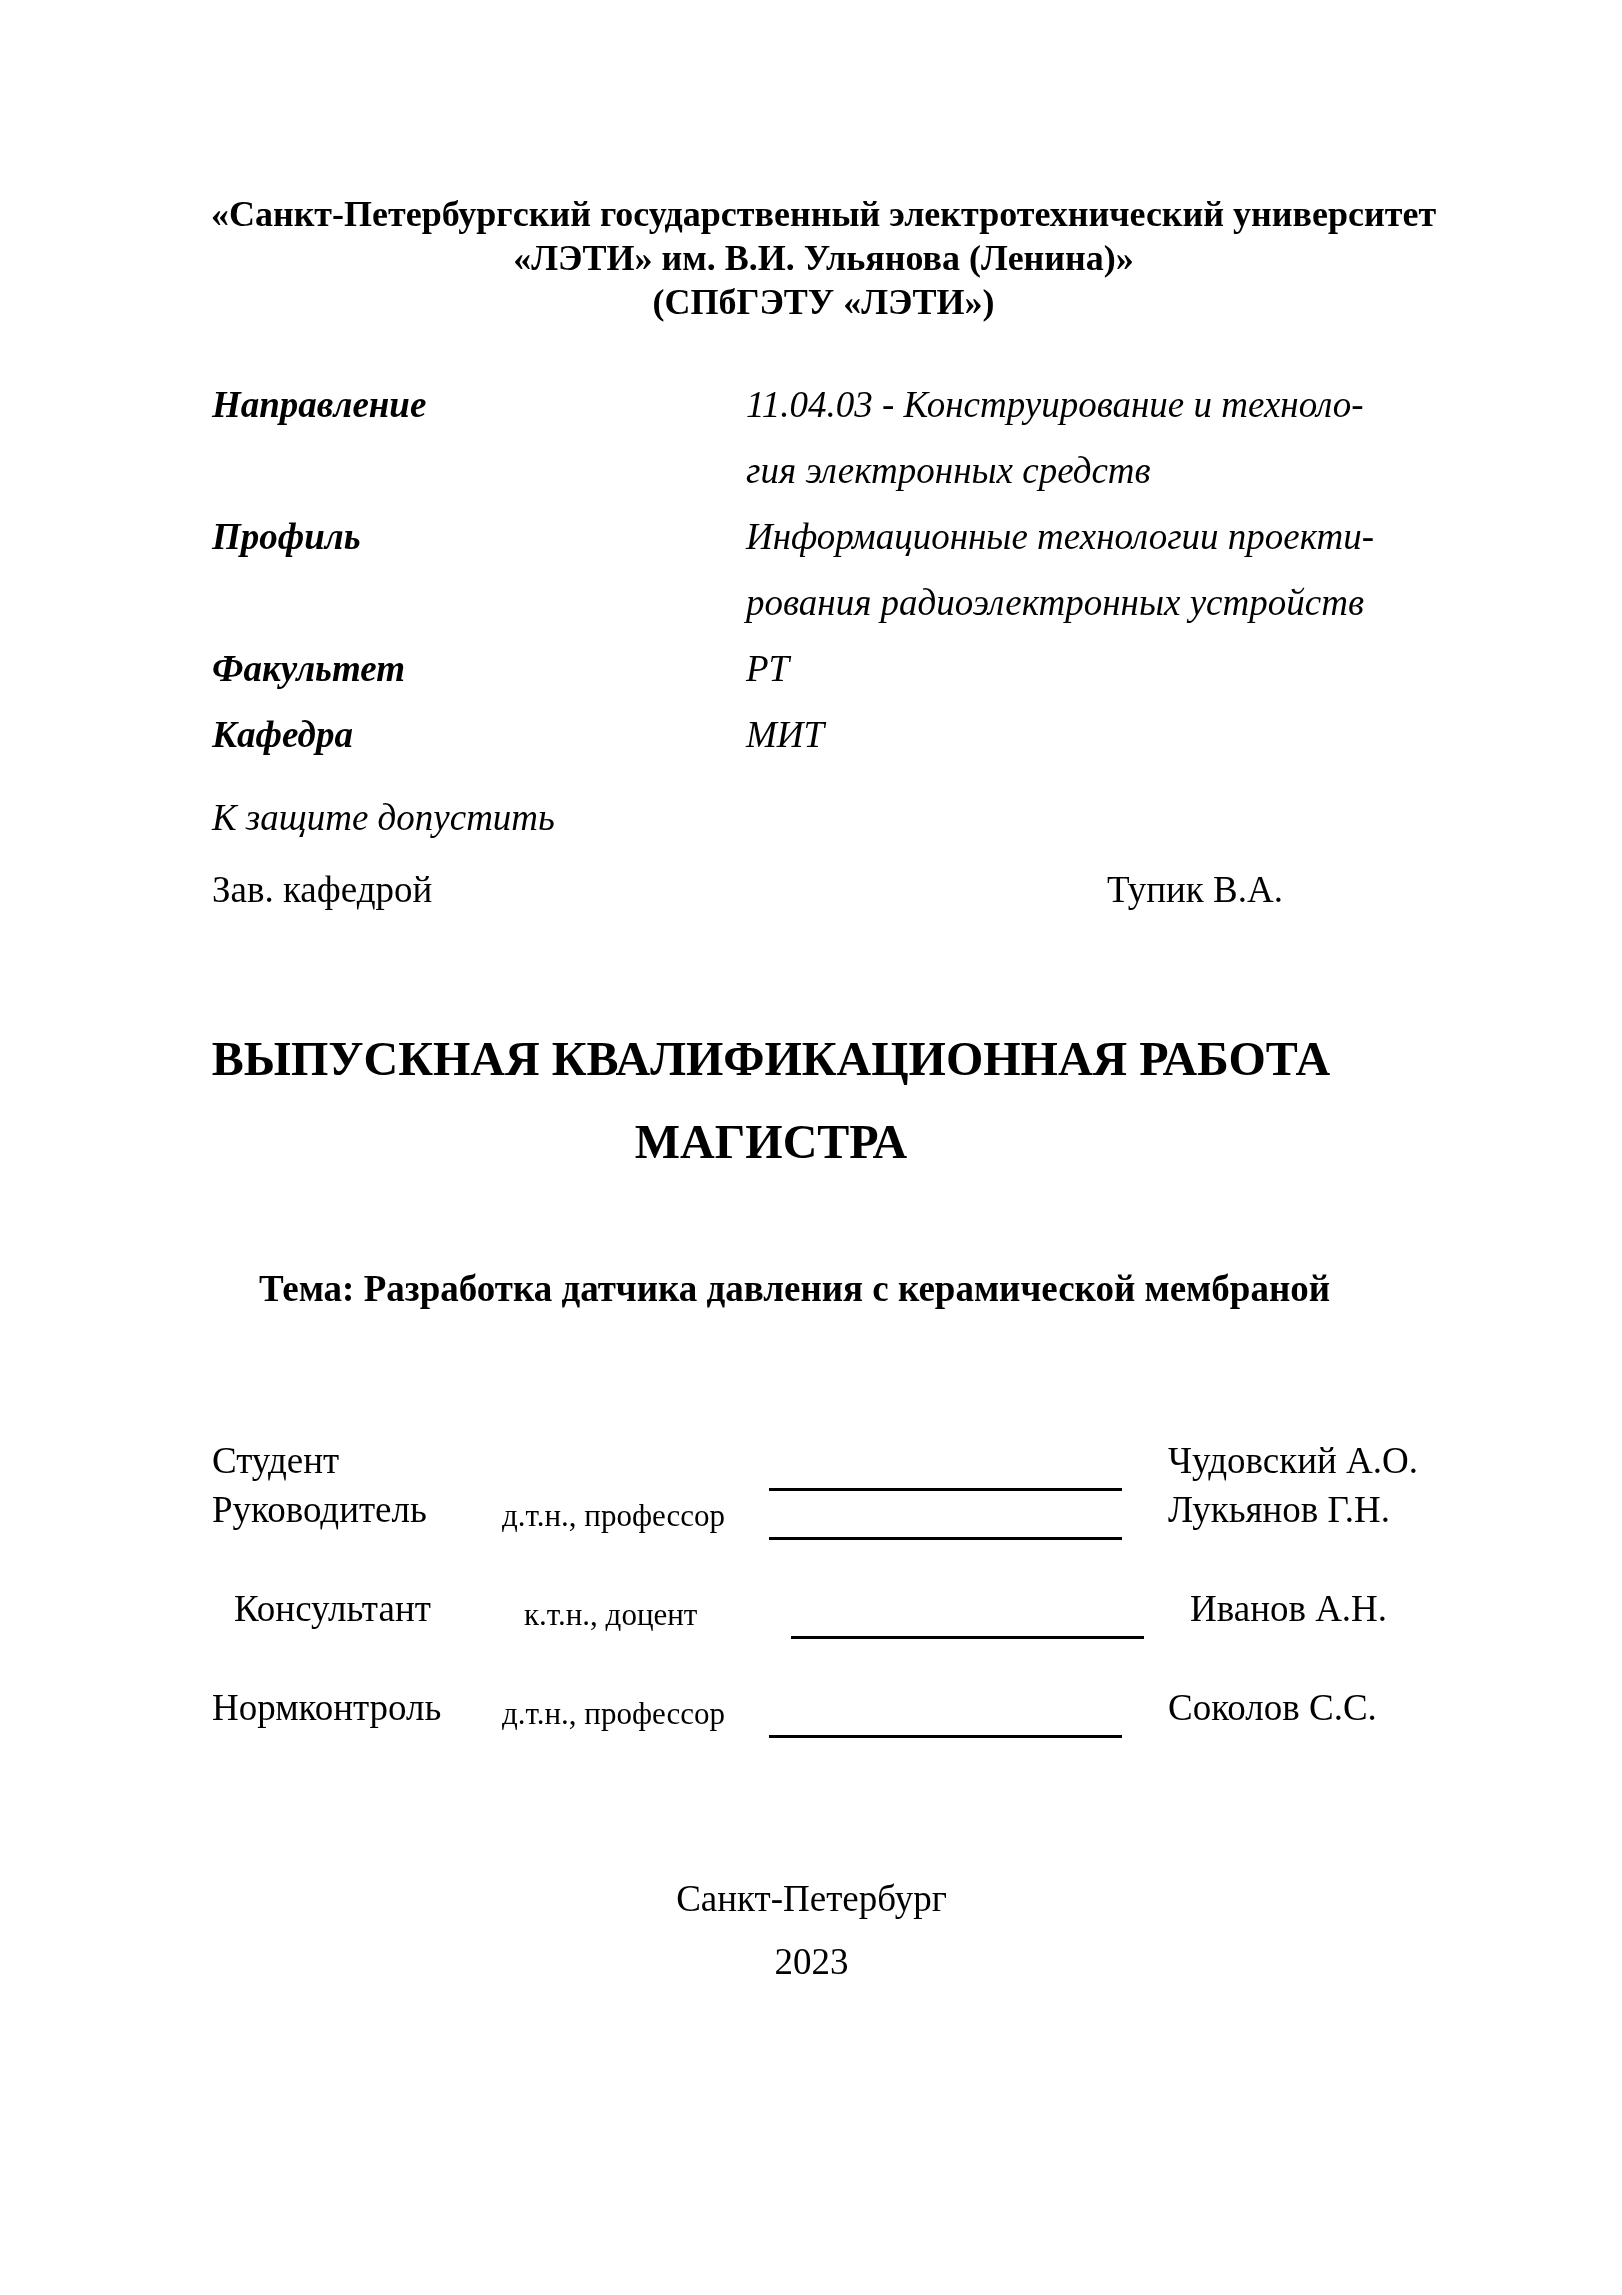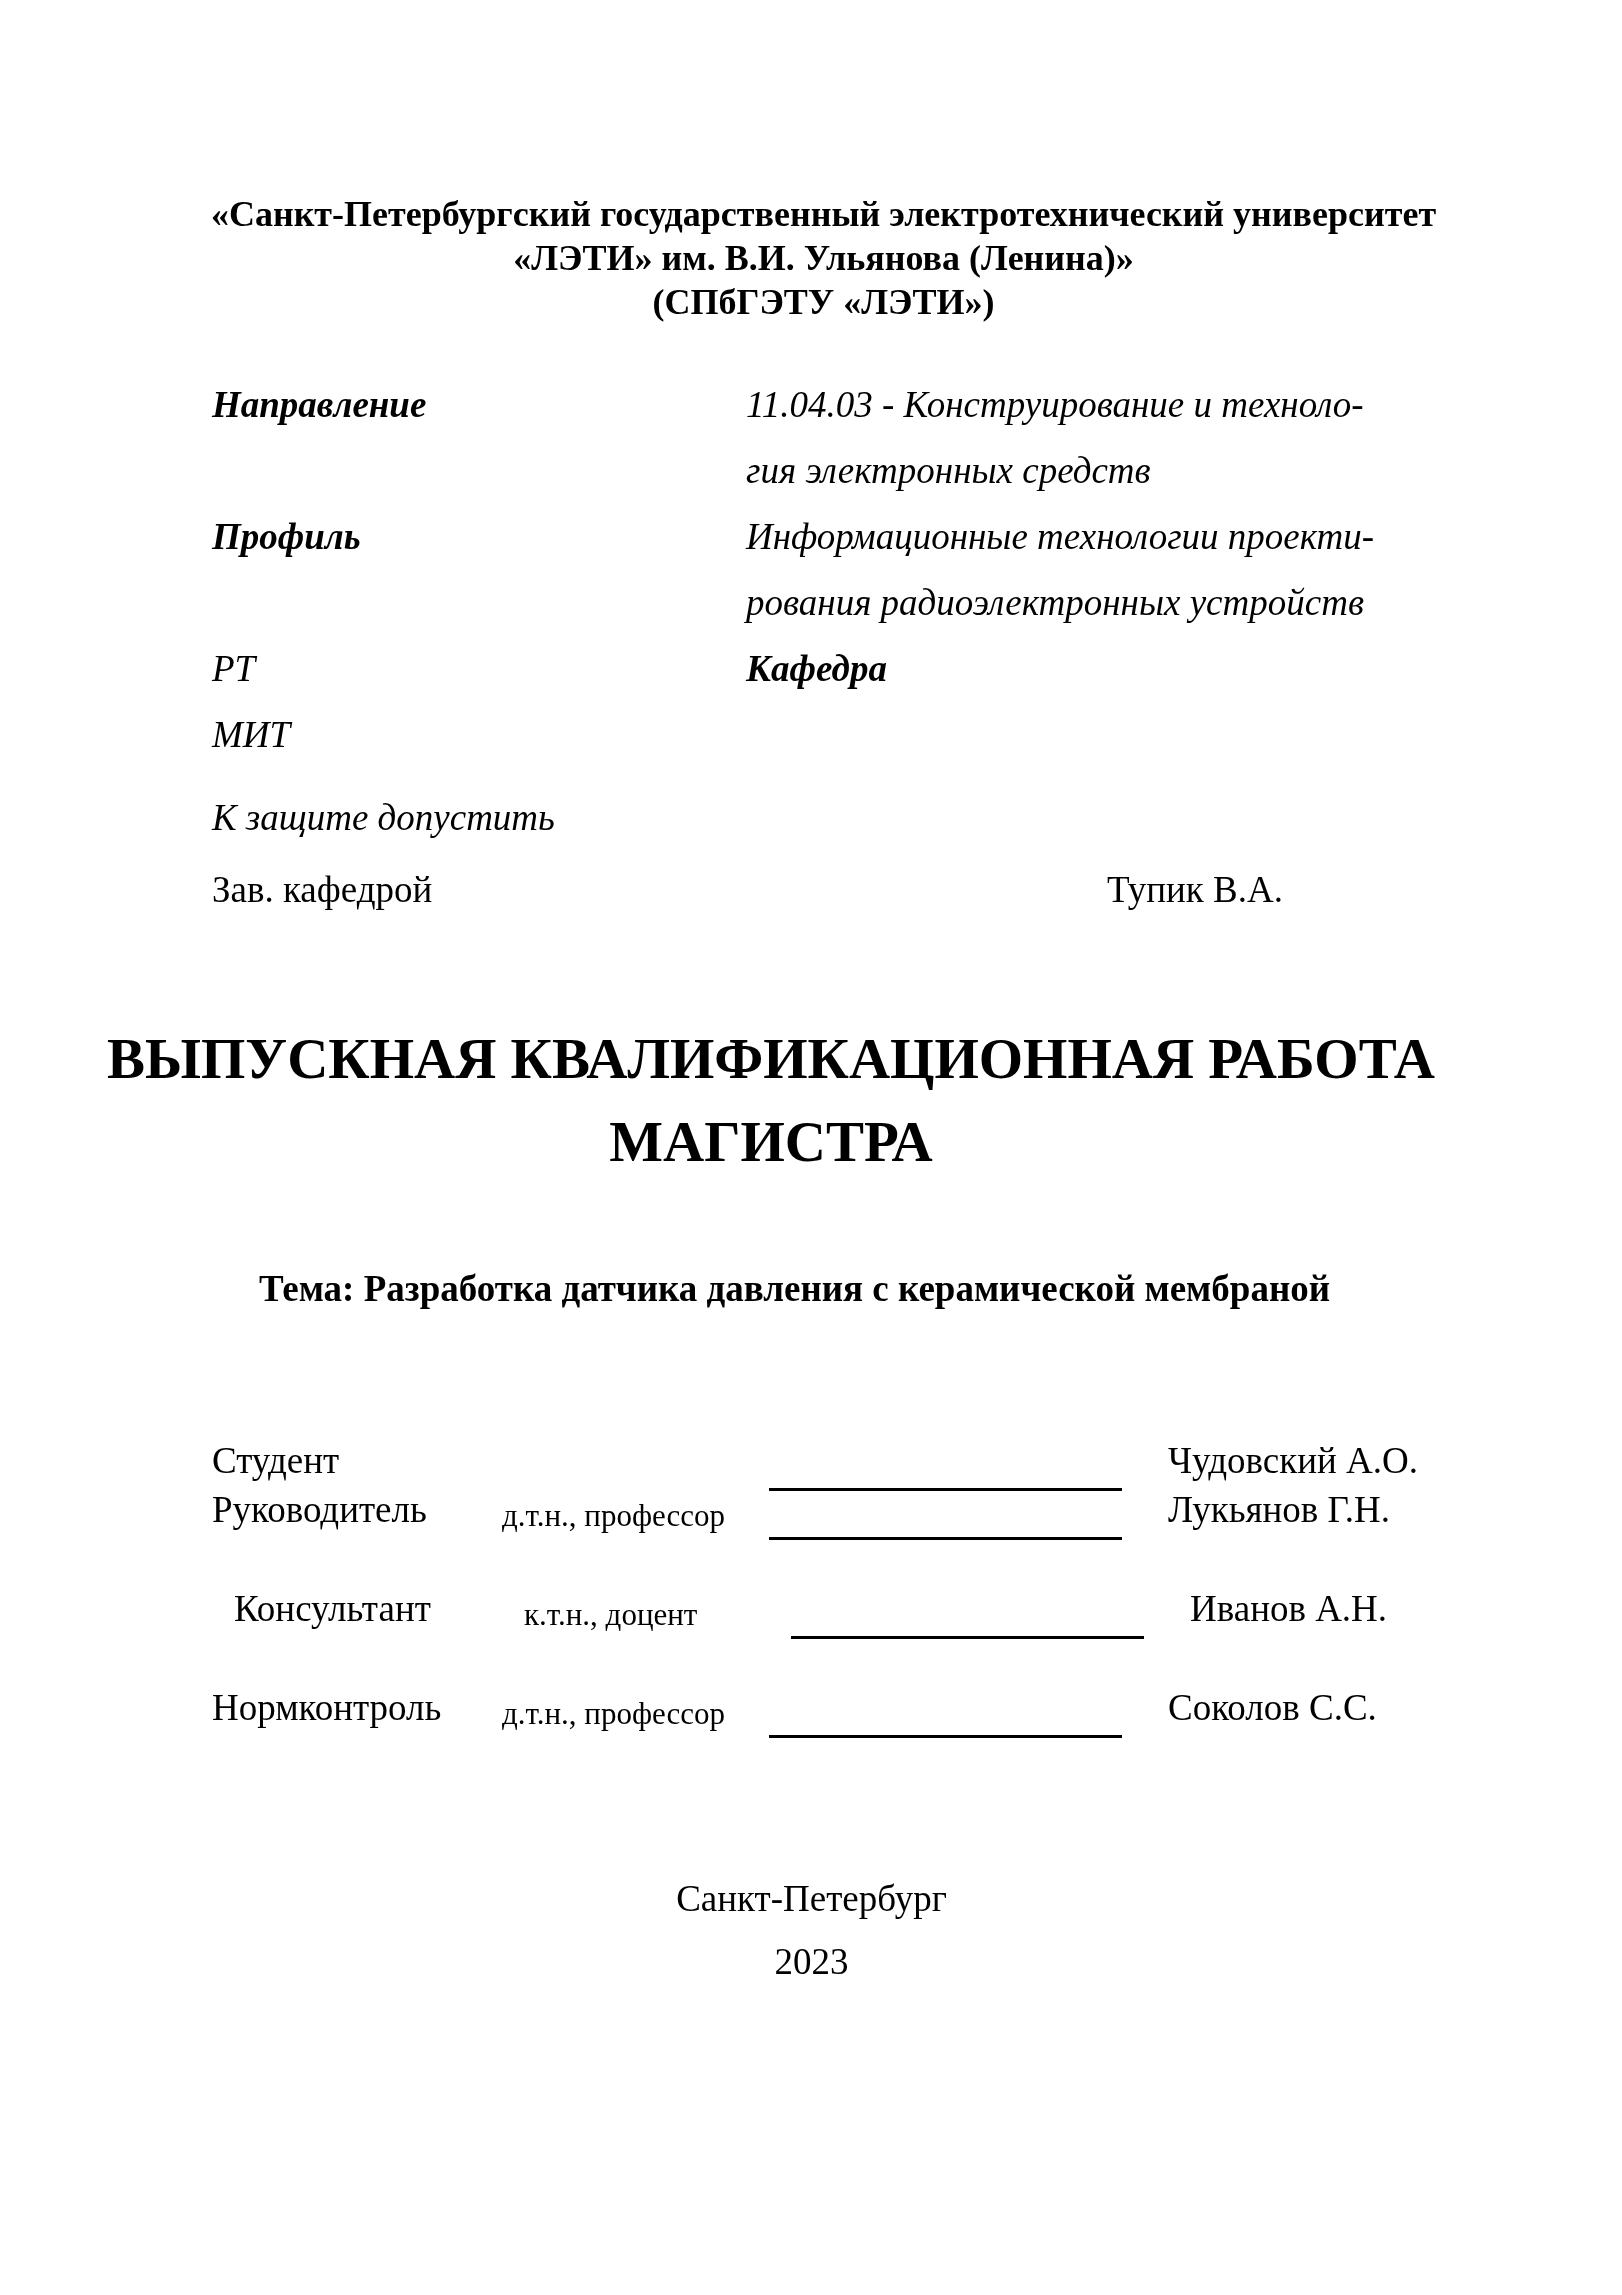--- a/index.html
+++ b/index.html
@@ -62,21 +62,21 @@
   .head-dept-row .role { position: absolute; left: 212px; }
   .head-dept-row .name { position: absolute; left: 1091px; margin-left: 16px; }
 
   
   .main-title {
     top: 1017px;
     left: 0;
     width: 1542px;
     text-align: center;
     font-weight: bold;
-    font-size: 57px;
+    font-size: 48px;
     line-height: 83px;
   }
 
   
   .topic {
     top: 1256px;
     left: 0;
     width: 1589px;
     text-align: center;
     font-weight: bold;
@@ -131,20 +131,21 @@
 
   <div class="abs fields">
     <div class="lbl">Направление</div>
     <div>11.04.03 - Конструирование и техноло-</div>
     <div></div>
     <div>гия электронных средств</div>
     <div class="lbl">Профиль</div>
     <div>Информационные технологии проекти-</div>
     <div></div>
     <div>рования радиоэлектронных устройств</div>
+    <div class="lbl">Факультет</div>
     <div>РТ</div>
     <div class="lbl">Кафедра</div>
     <div>МИТ</div>
   </div>
 
   <div class="abs admission-line">К защите допустить</div>
   <div class="abs head-dept-row">
     <span class="role">Зав. кафедрой</span>
     <span class="name">Тупик В.А.</span>
   </div>

